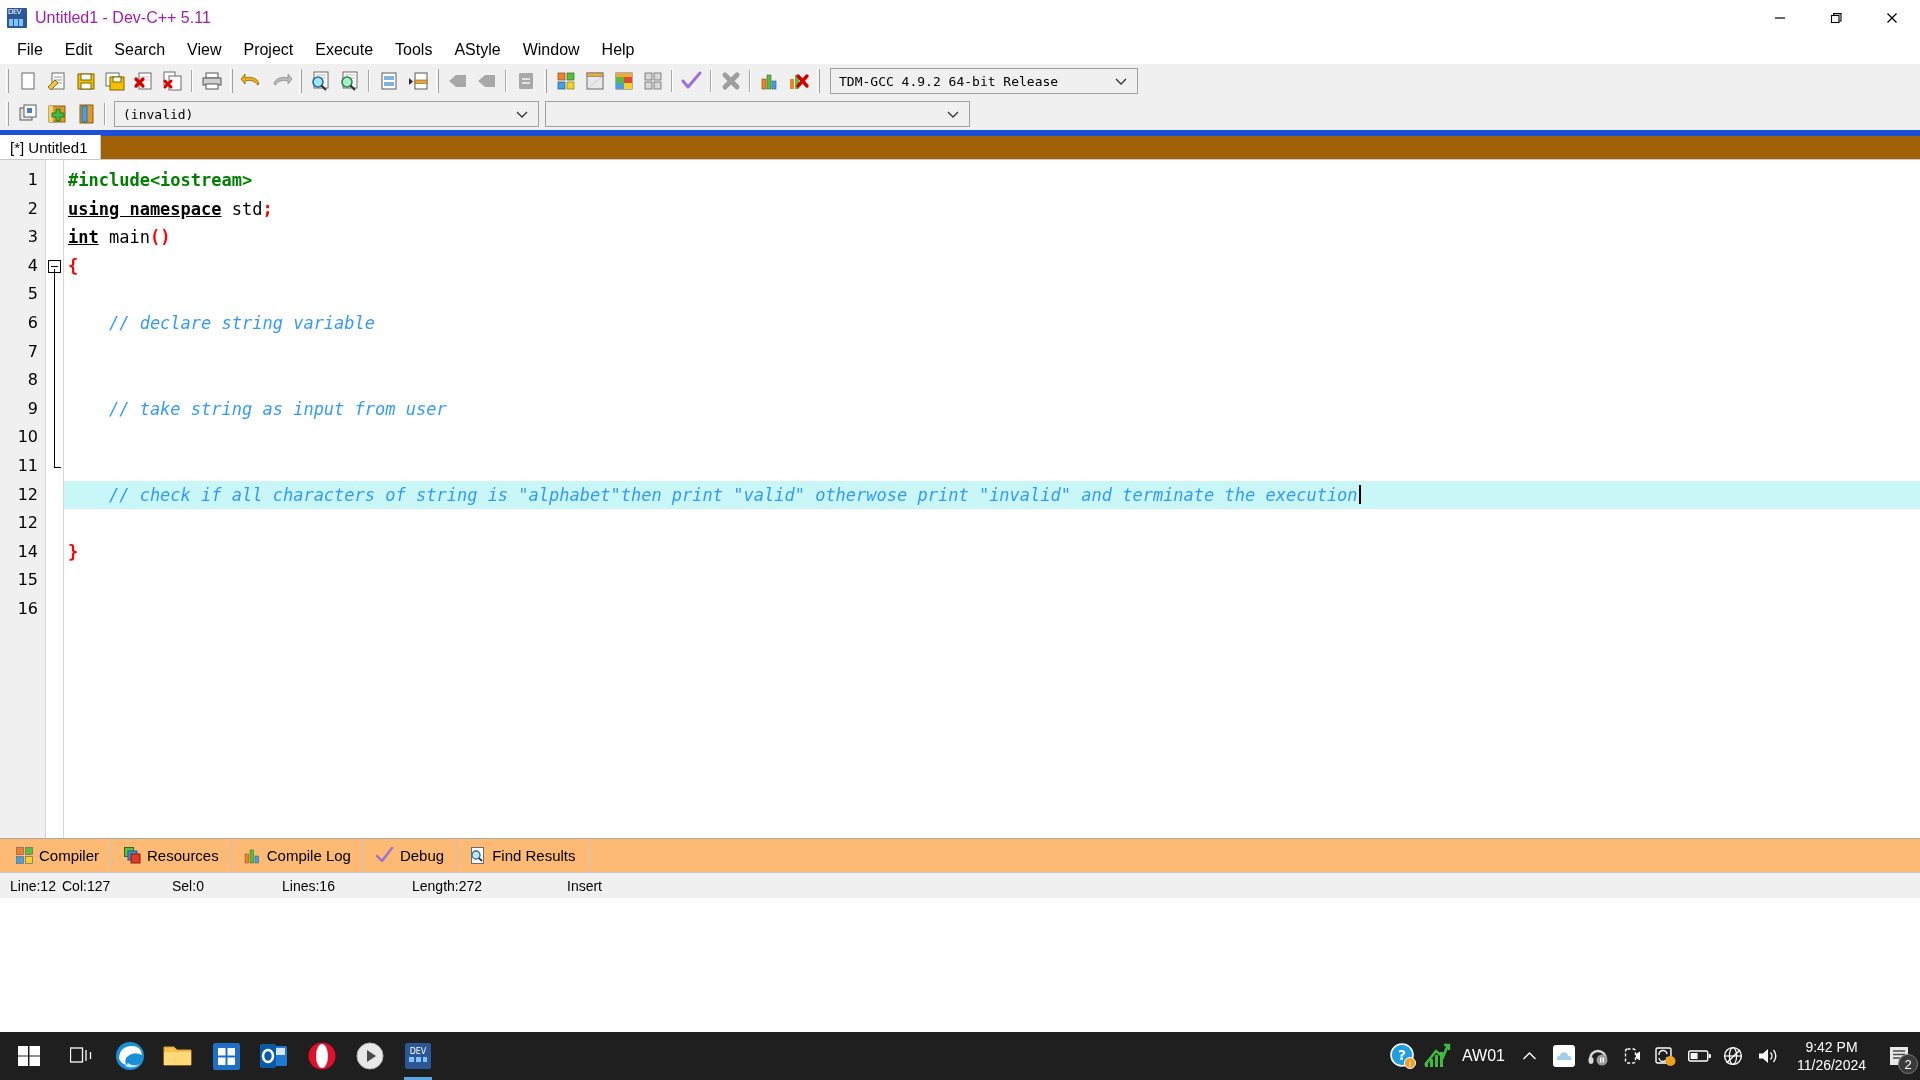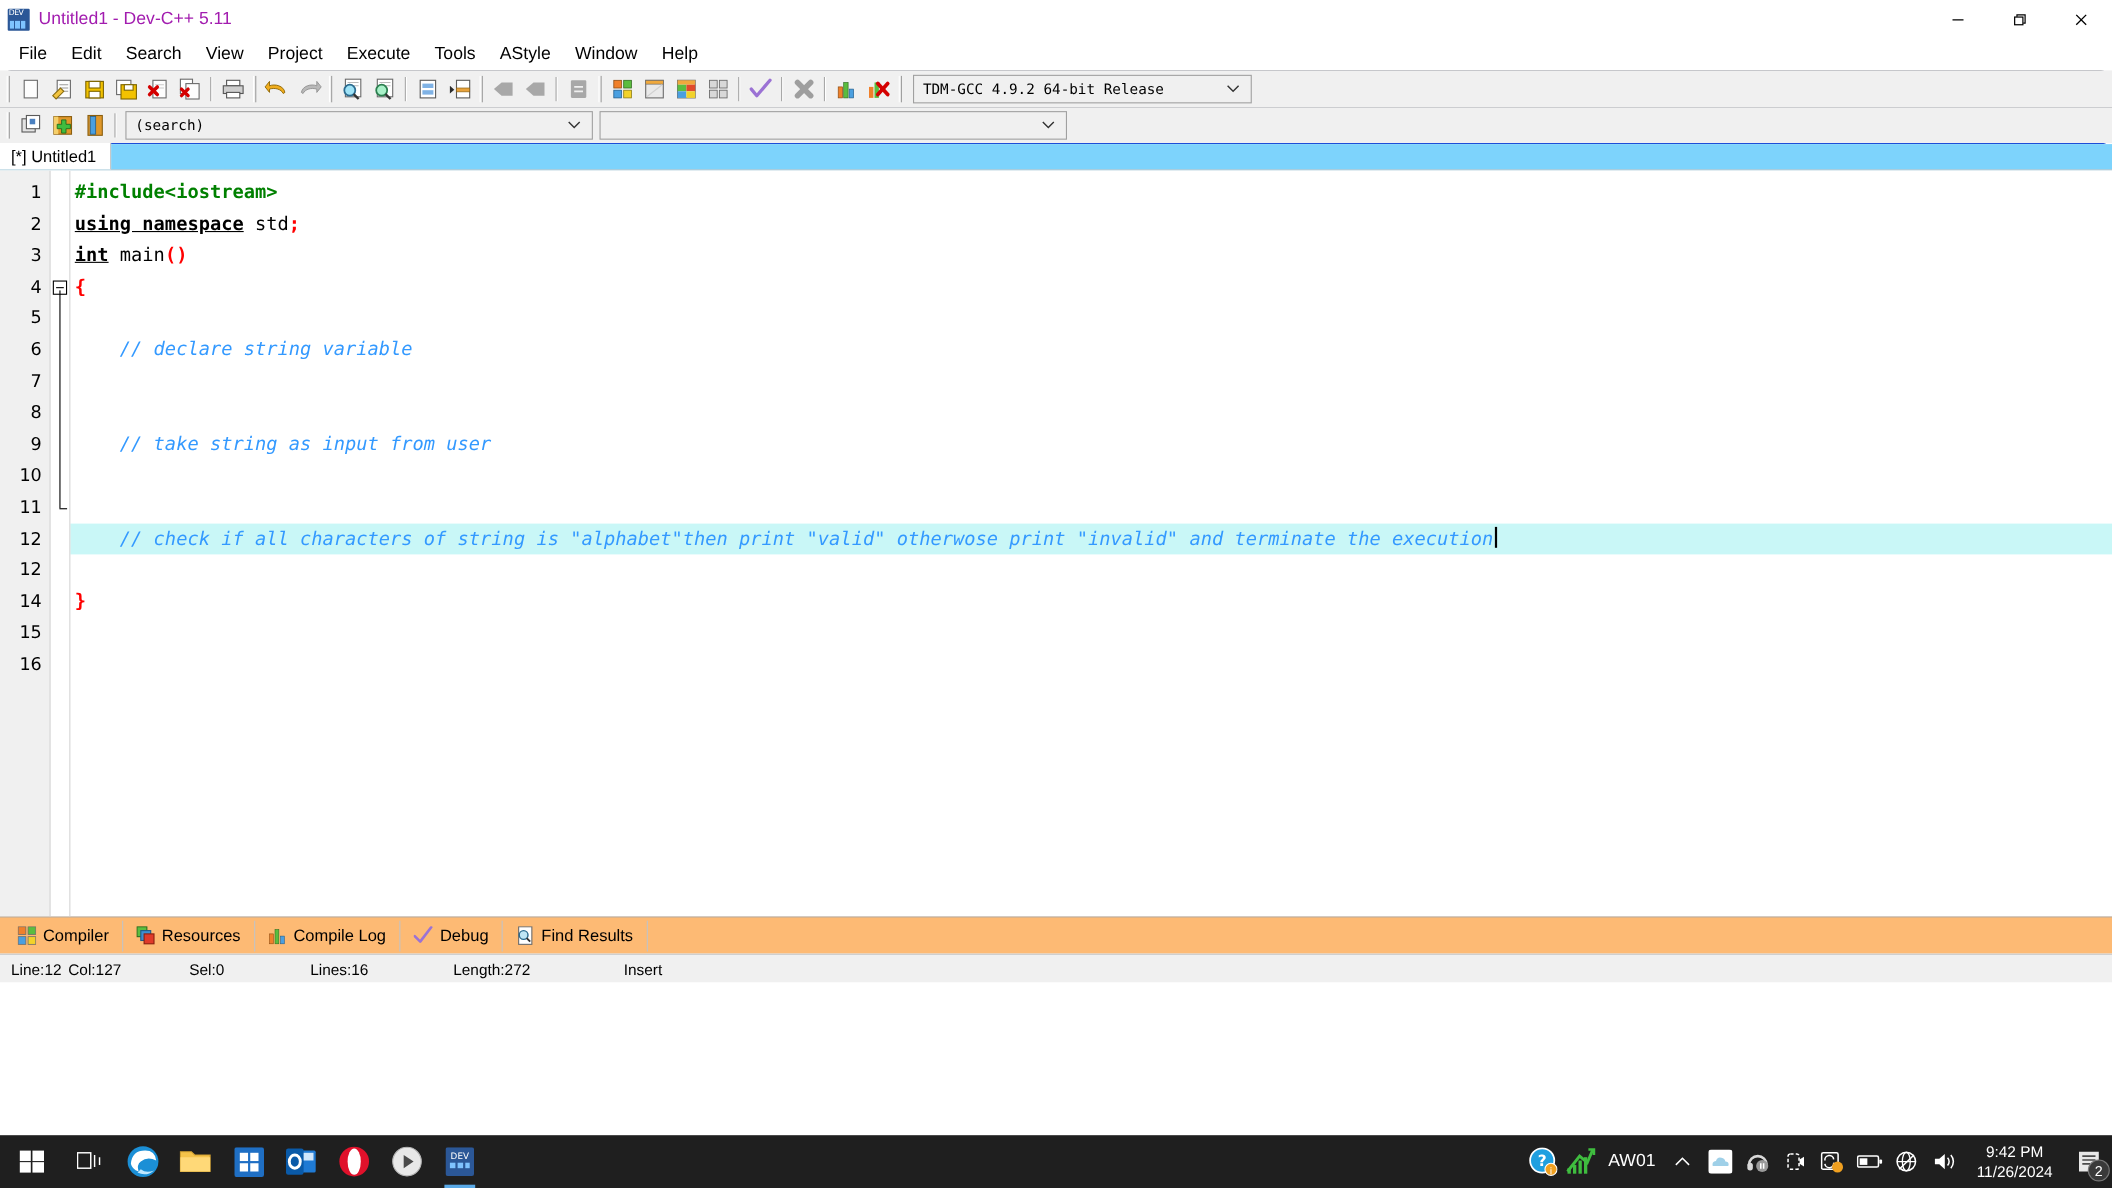--- a/index.html
+++ b/index.html
@@ -46,21 +46,21 @@
   .menubar {
     height: 28px; display: flex; align-items: center;
     background: #ffffff; padding-left: 6px;
   }
   .menu-item {
     padding: 3px 11px; font-size: 16px; color: #000;
     font-family: "Liberation Sans", sans-serif;
   }
 
   
-  .toolbar-wrap { background: #0f172a; border-bottom: 1px solid #1d4ed8; border-radius: 10px; }
+  .toolbar-wrap { background: #fca5a5; border-bottom: 6px solid #1d4ed8; }
   .toolbar {
     height: 34px; display: flex; align-items: center;
     background: #f0f0f0; padding-left: 2px;
   }
   .tbgrip {
     width: 3px; height: 24px; margin: 0 4px;
     border-left: 1px solid #ffffff; border-right: 1px solid #a0a0a0;
     flex: 0 0 auto;
   }
   .tbsep {
@@ -86,21 +86,21 @@
     position: absolute; right: 10px; top: 50%; transform: translateY(-50%);
   }
   .compiler-combo { width: 308px; margin-left: 6px; }
 
   .toolbar2 { height: 32px; display: flex; align-items: center; background: #f0f0f0; padding-left: 2px; }
   .combo-globals { width: 425px; margin-left: 4px; }
   .combo-members { width: 425px; margin-left: 6px; }
 
   
   .tabstrip {
-    height: 24px; background: #7dd3fc; display: flex; align-items: flex-end;
+    height: 24px; background: #a16207; display: flex; align-items: flex-end;
     border-bottom: 1px solid #c8c8c8;
   }
   .edtab {
     height: 24px; background: #ffffff; display: flex; align-items: center;
     padding: 0 12px 0 10px; font-size: 15px; color: #000;
     border-right: 1px solid #c8c8c8;
   }
 
   
   .editor {
@@ -494,21 +494,21 @@
       </svg>
     </div>
     <div class="tbtn">
       <svg width="22" height="22" viewBox="0 0 22 22">
         <rect x="5" y="2" width="13" height="18" fill="#e0982a" stroke="#8a5f10"></rect>
         <rect x="7" y="3" width="5" height="16" fill="#4a9fe0" stroke="#1f5b8a" stroke-width="0.7"></rect>
       </svg>
     </div>
     <div class="tbsep"></div>
     <div class="combo combo-globals">
-      <span>(search)</span>
+      <span>(invalid)</span>
       <span class="caret">
         <svg width="12" height="8" viewBox="0 0 12 8">
             <path d="M1 1.5 L6 6.5 L11 1.5" fill="none" stroke="#333" stroke-width="1.3"></path>
           </svg>
       </span>
     </div>
     <div class="combo combo-members">
       <span></span>
       <span class="caret">
         <svg width="12" height="8" viewBox="0 0 12 8">

